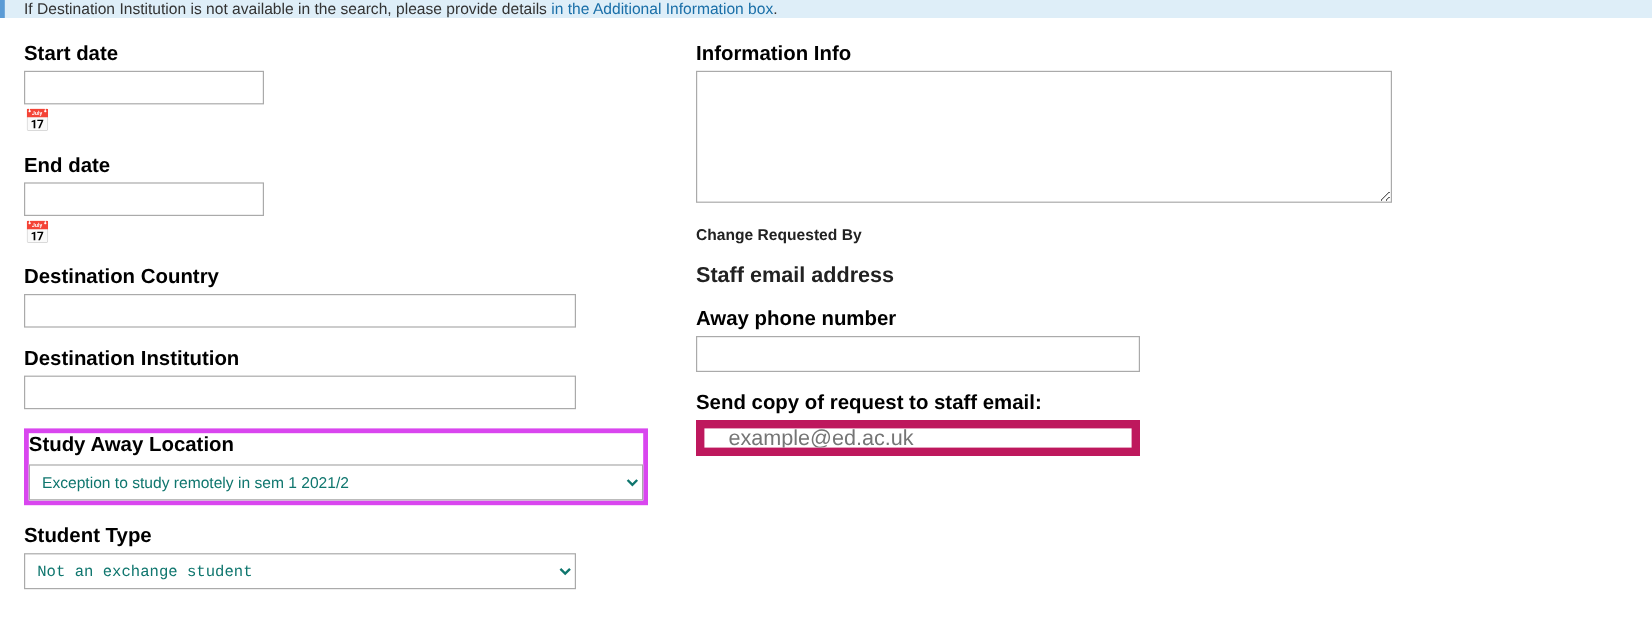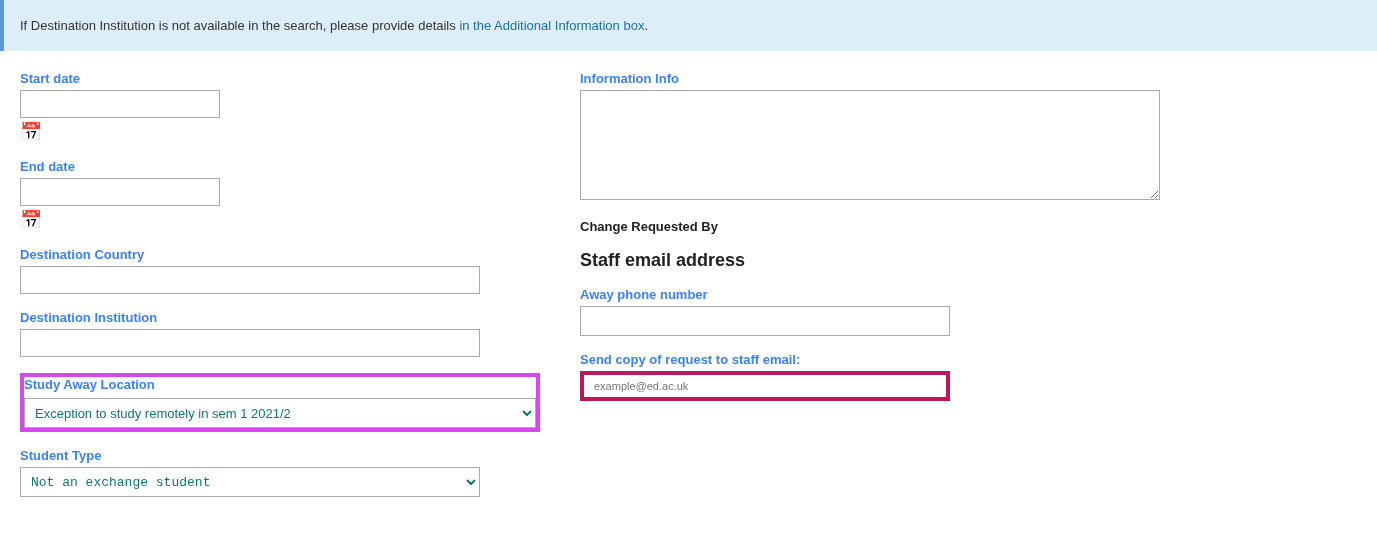--- a/index.html
+++ b/index.html
@@ -18,21 +18,21 @@
     .page-wrapper {
       width: 1377px;
       min-height: 536px;
       background: #fff;
       padding: 0;
     }
 
     .info-banner {
       background: #deeef8;
       border-left: 4px solid #5b9bd5;
-      padding: 18px 16px;
+      padding: 0 16px;
       margin-bottom: 20px;
       font-size: 13px;
       color: #333;
     }
 
     .form-layout {
       display: flex;
       gap: 40px;
       padding: 0 20px;
     }
@@ -45,23 +45,23 @@
       flex: 0 0 580px;
     }
 
     .form-group {
       margin-bottom: 16px;
     }
 
     .form-label {
       display: block;
       font-weight: bold;
-      font-size: 13px;
+      font-size: 17px;
       margin-bottom: 4px;
-      color: #3b82f6;
+      color: #000000;
     }
 
     .form-input {
       width: 100%;
       height: 28px;
       border: 1px solid #aaa;
       padding: 3px 6px;
       font-size: 13px;
       color: #333;
       background: #fff;
@@ -140,23 +140,23 @@
     }
 
     .staff-phone-input {
       width: 370px;
       height: 30px;
     }
 
     .send-copy-input {
       width: 370px;
       height: 30px;
-      border: 4px solid #be185d;
-      padding: 3px 10px;
-      font-size: 11px;
+      border: 7px solid #be185d;
+      padding: 3px 20px;
+      font-size: 18px;
       color: #999;
       background: #fff;
     }
 
     .inline-link {
       color: #1a6fa8;
     }
   </style>
 </head>
 <body>

